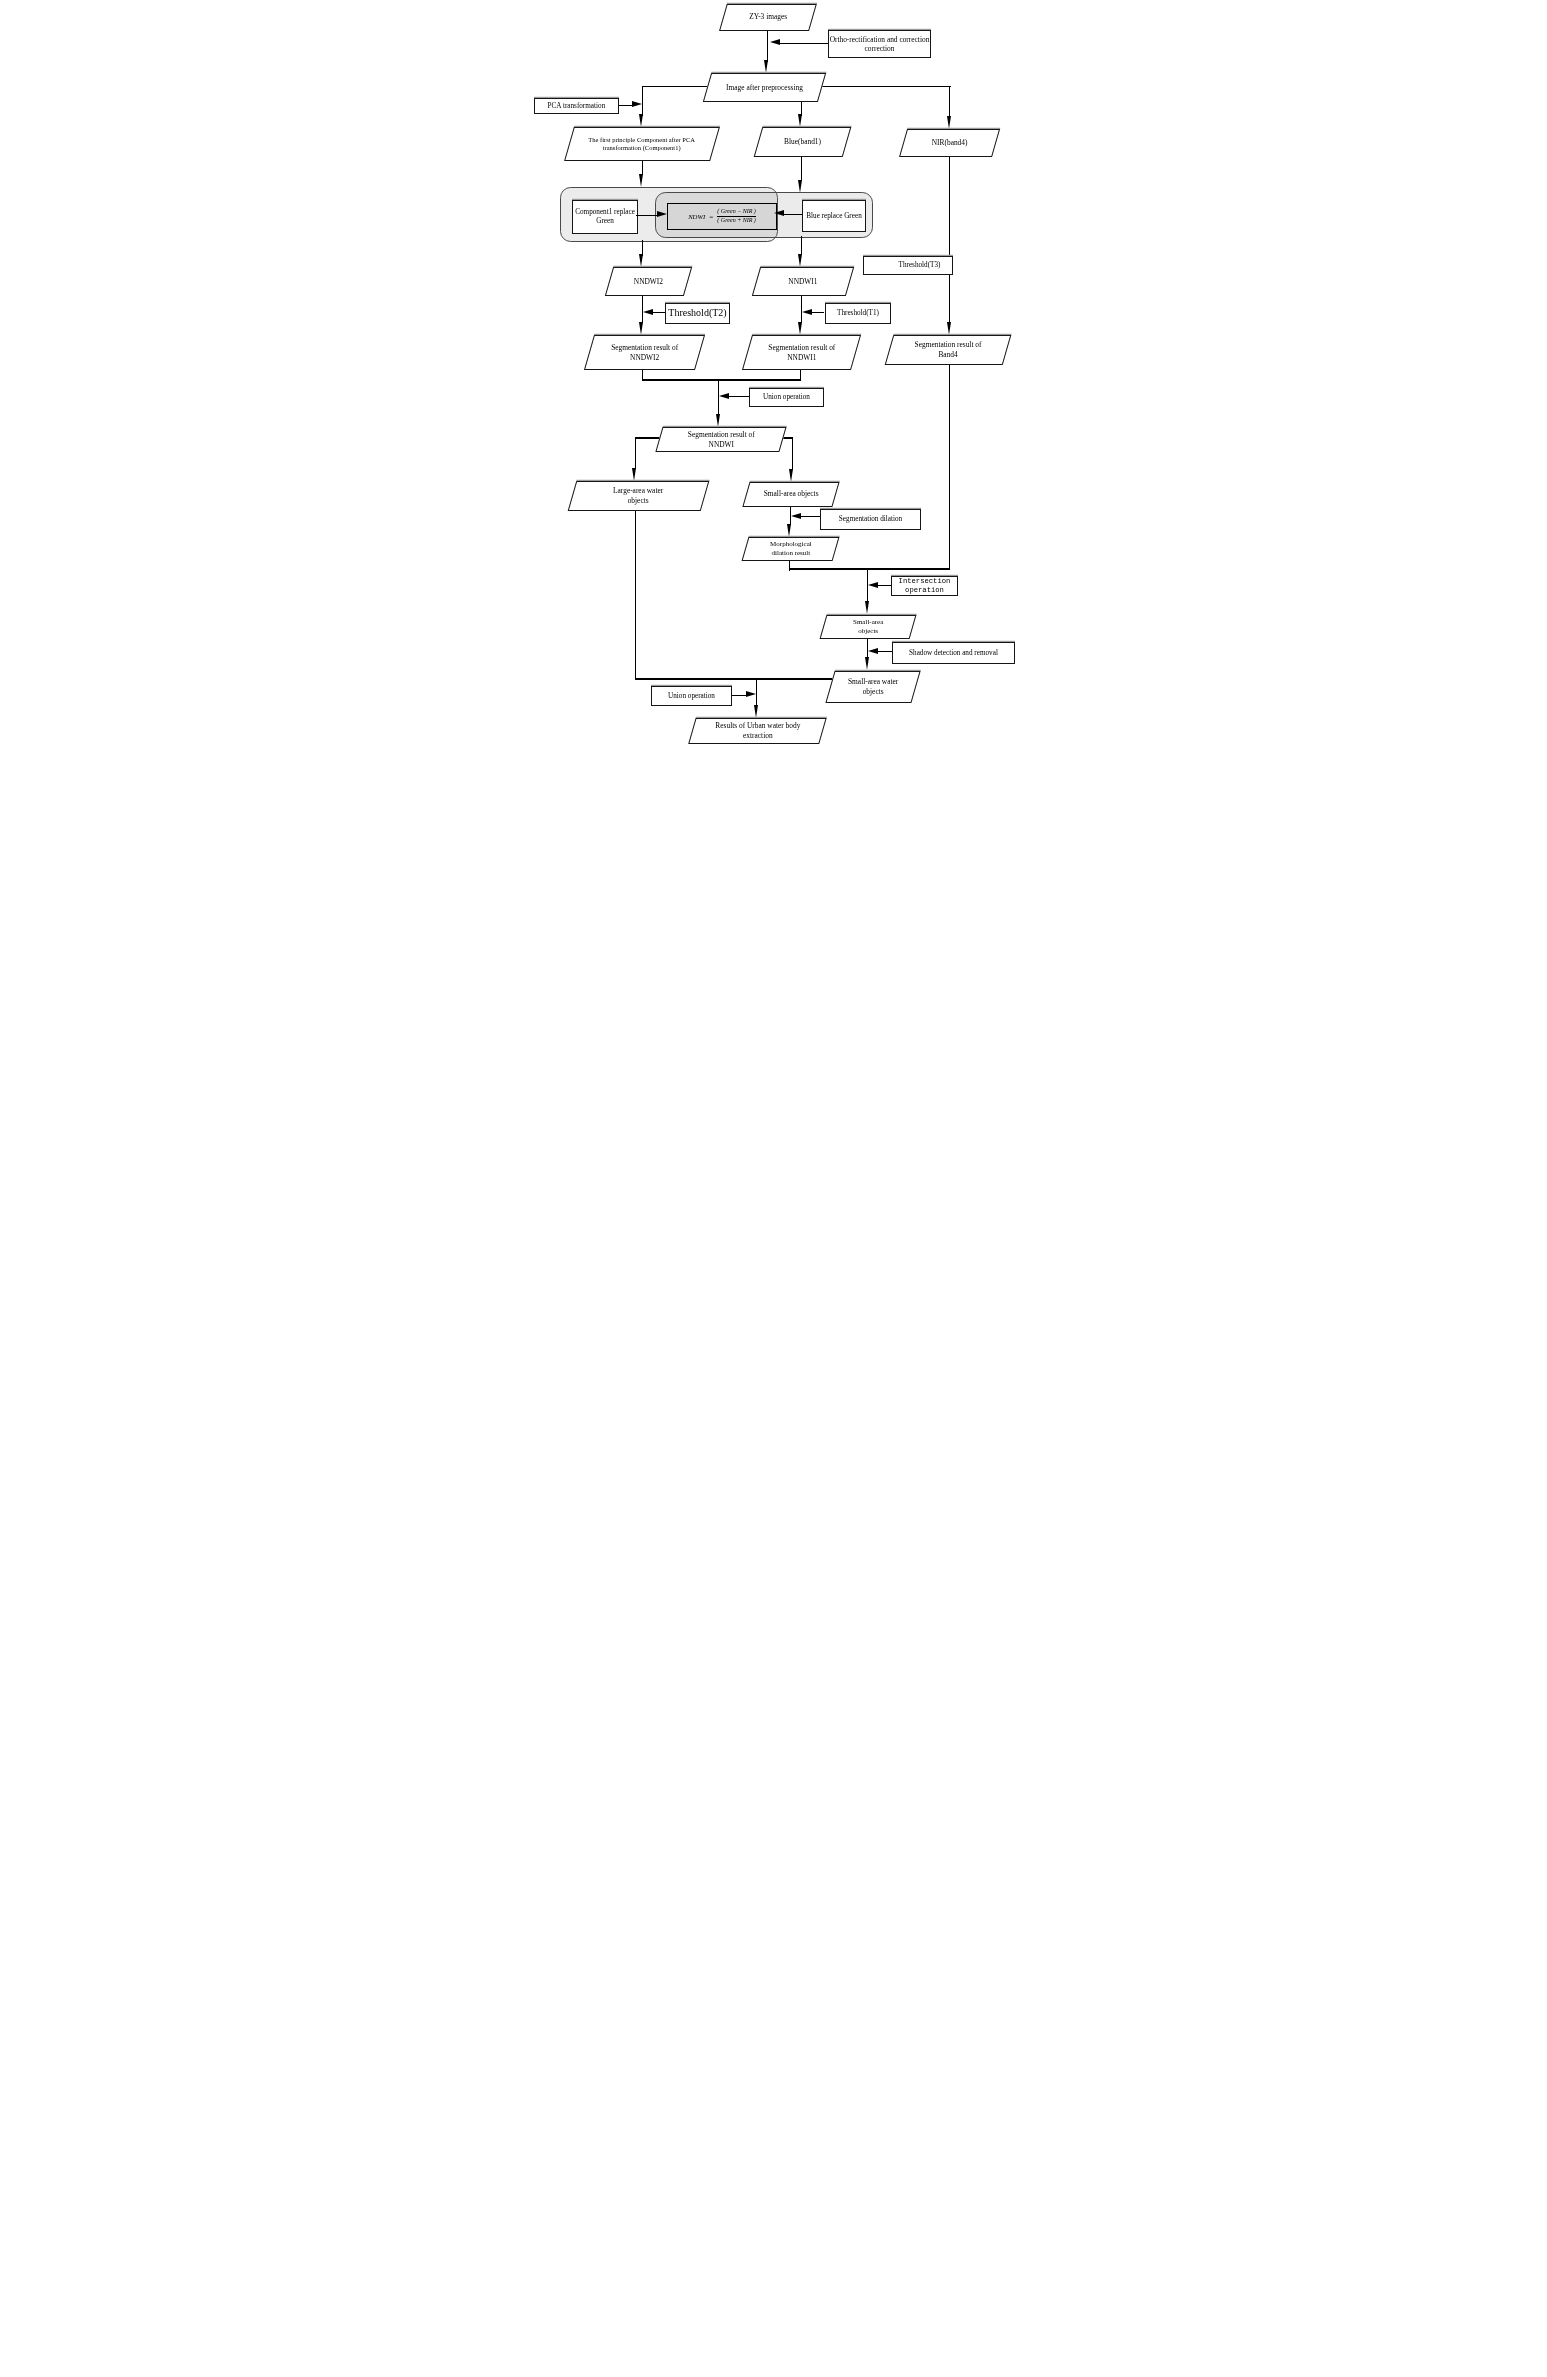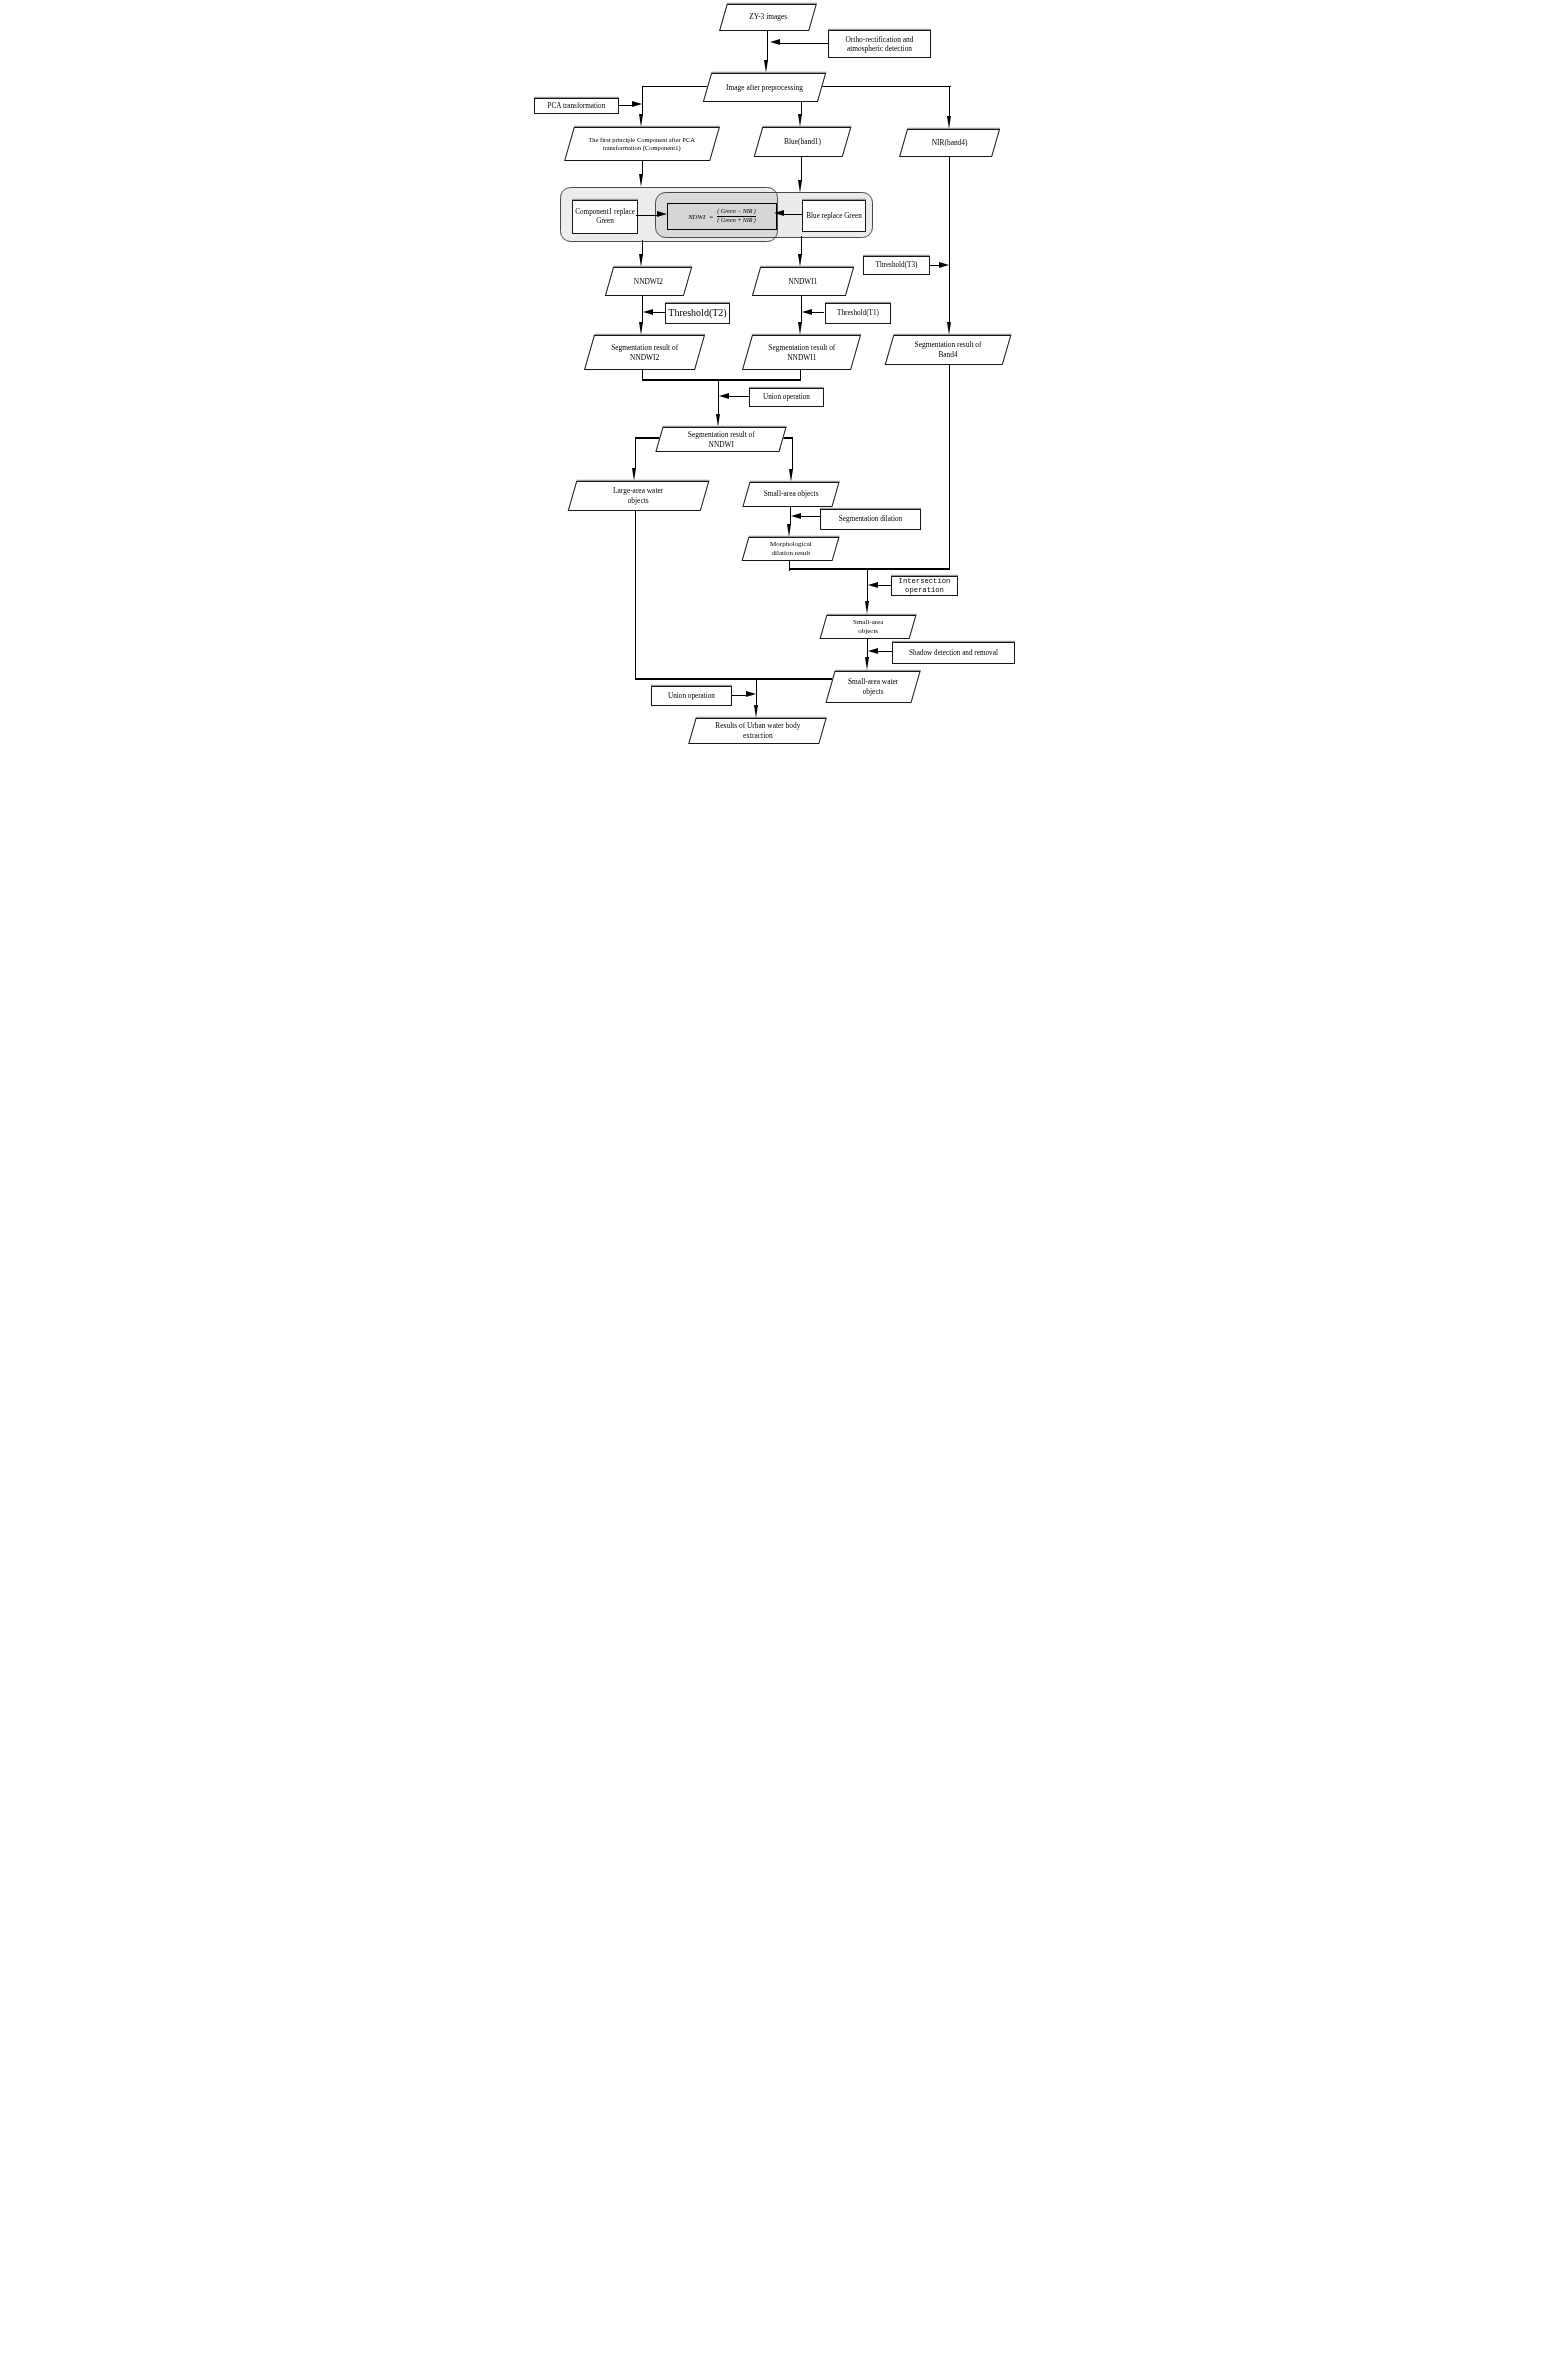--- a/index.html
+++ b/index.html
@@ -139,21 +139,21 @@
   <div class="vl" style="left:225px;top:678px;height:29px;"></div>
   <div class="ad" style="left:223px;top:705px;"></div>
   <div class="hl" style="left:199px;top:695px;width:17.3px;"></div>
   <div class="ar" style="left:215px;top:691px;"></div>
 
   <div class="pg" style="left:192px;top:4.3px;width:88px;height:24.5px;">
     <span class="ps">ZY-3 images</span>
   </div>
 
   <div class="rc" style="left:297px;top:30px;width:101px;height:26.4px;">
-    <span>Ortho-rectification and atmospheric detection</span>
+    <span>Ortho-rectification and correction correction</span>
   </div>
 
   <div class="pg" style="left:176px;top:73px;width:113px;height:27px;">
     <span class="ps" style="width:70%;">Image after preprocessing</span>
   </div>
 
   <div class="rc" style="left:2.9px;top:98px;width:83px;height:14px;font-size:7.2px;">
     <span>PCA transformation</span>
   </div>
 
@@ -170,21 +170,21 @@
   </div>
 
   <div class="pg" style="left:78px;top:267px;width:77px;height:27px;">
     <span class="ps">NNDWI2</span>
   </div>
 
   <div class="pg" style="left:225px;top:267px;width:92px;height:27px;">
     <span class="ps">NNDWI1</span>
   </div>
 
-  <div class="rc" style="left:332px;top:256px;width:65px;height:17.3px;font-size:7.2px;">
+  <div class="rc" style="left:332px;top:256px;width:65px;height:17.3px;font-size:7.2px;padding-left:23px;">
     <span>Threshold(T3)</span>
   </div>
 
   <div class="rc" style="left:134px;top:303px;width:63px;height:19px;font-size:10px;">
     <span>Threshold(T2)</span>
   </div>
 
   <div class="rc" style="left:294px;top:303px;width:64px;height:19px;font-size:7.2px;">
     <span>Threshold(T1)</span>
   </div>

